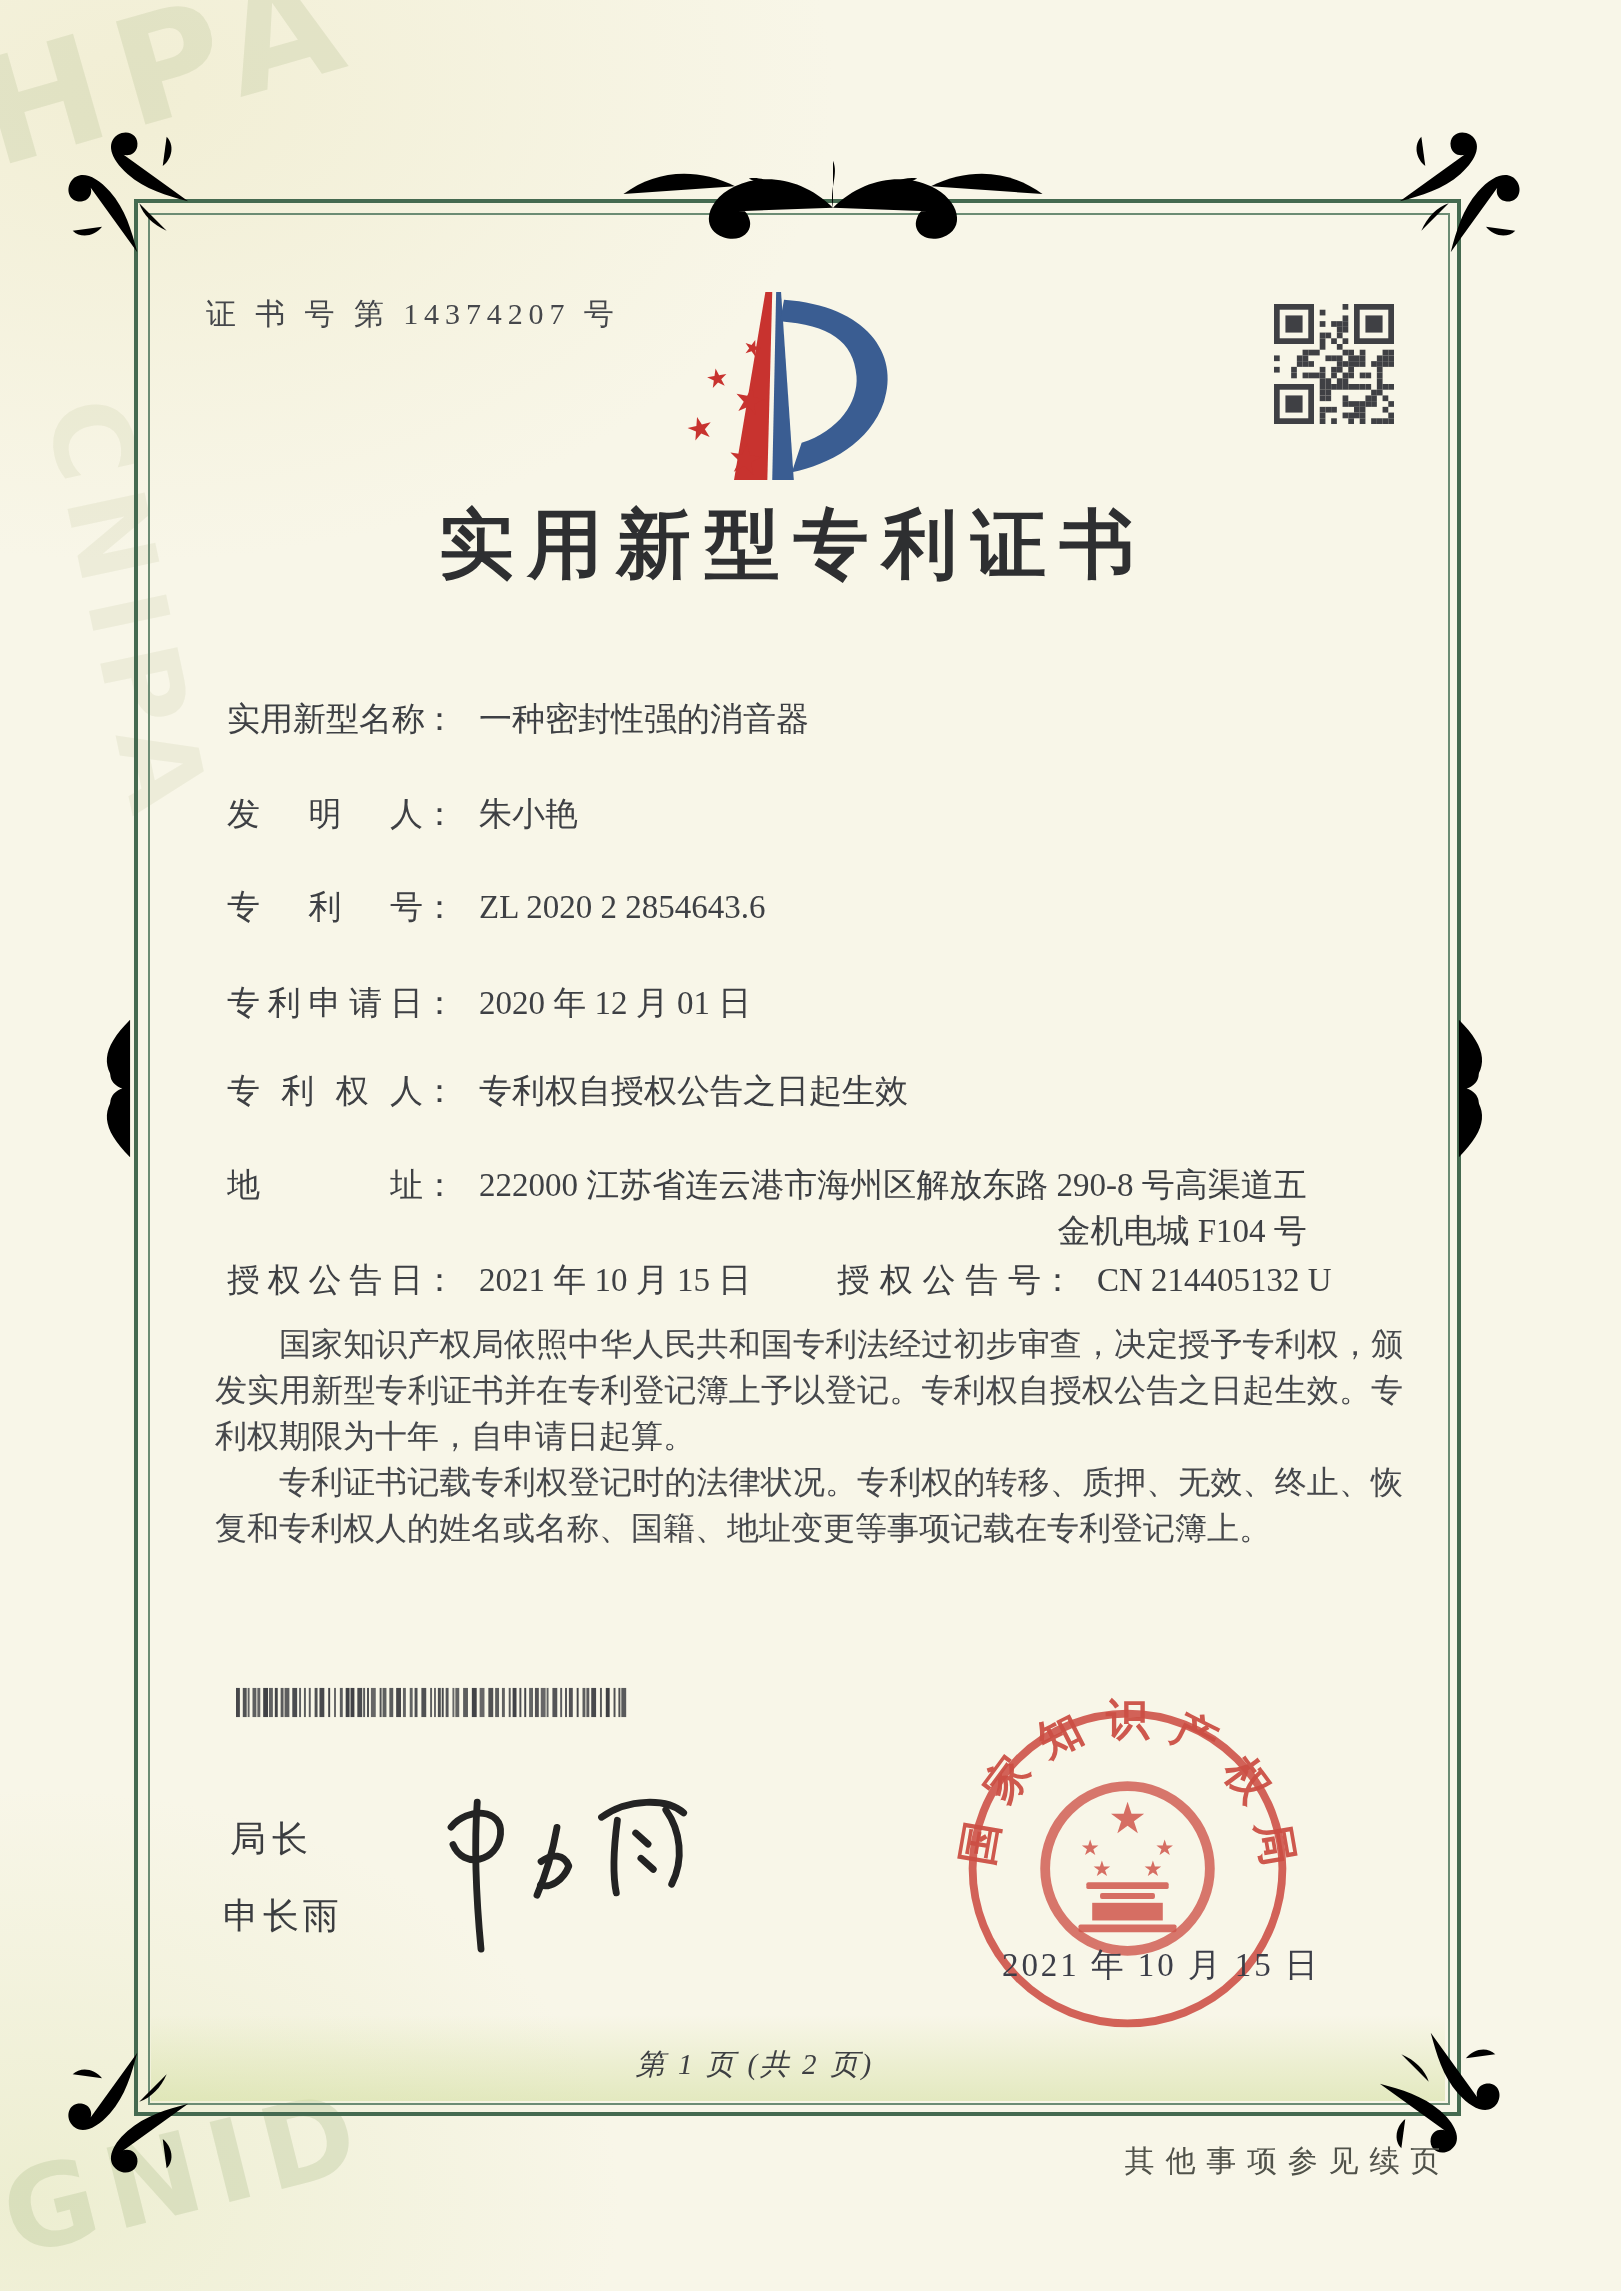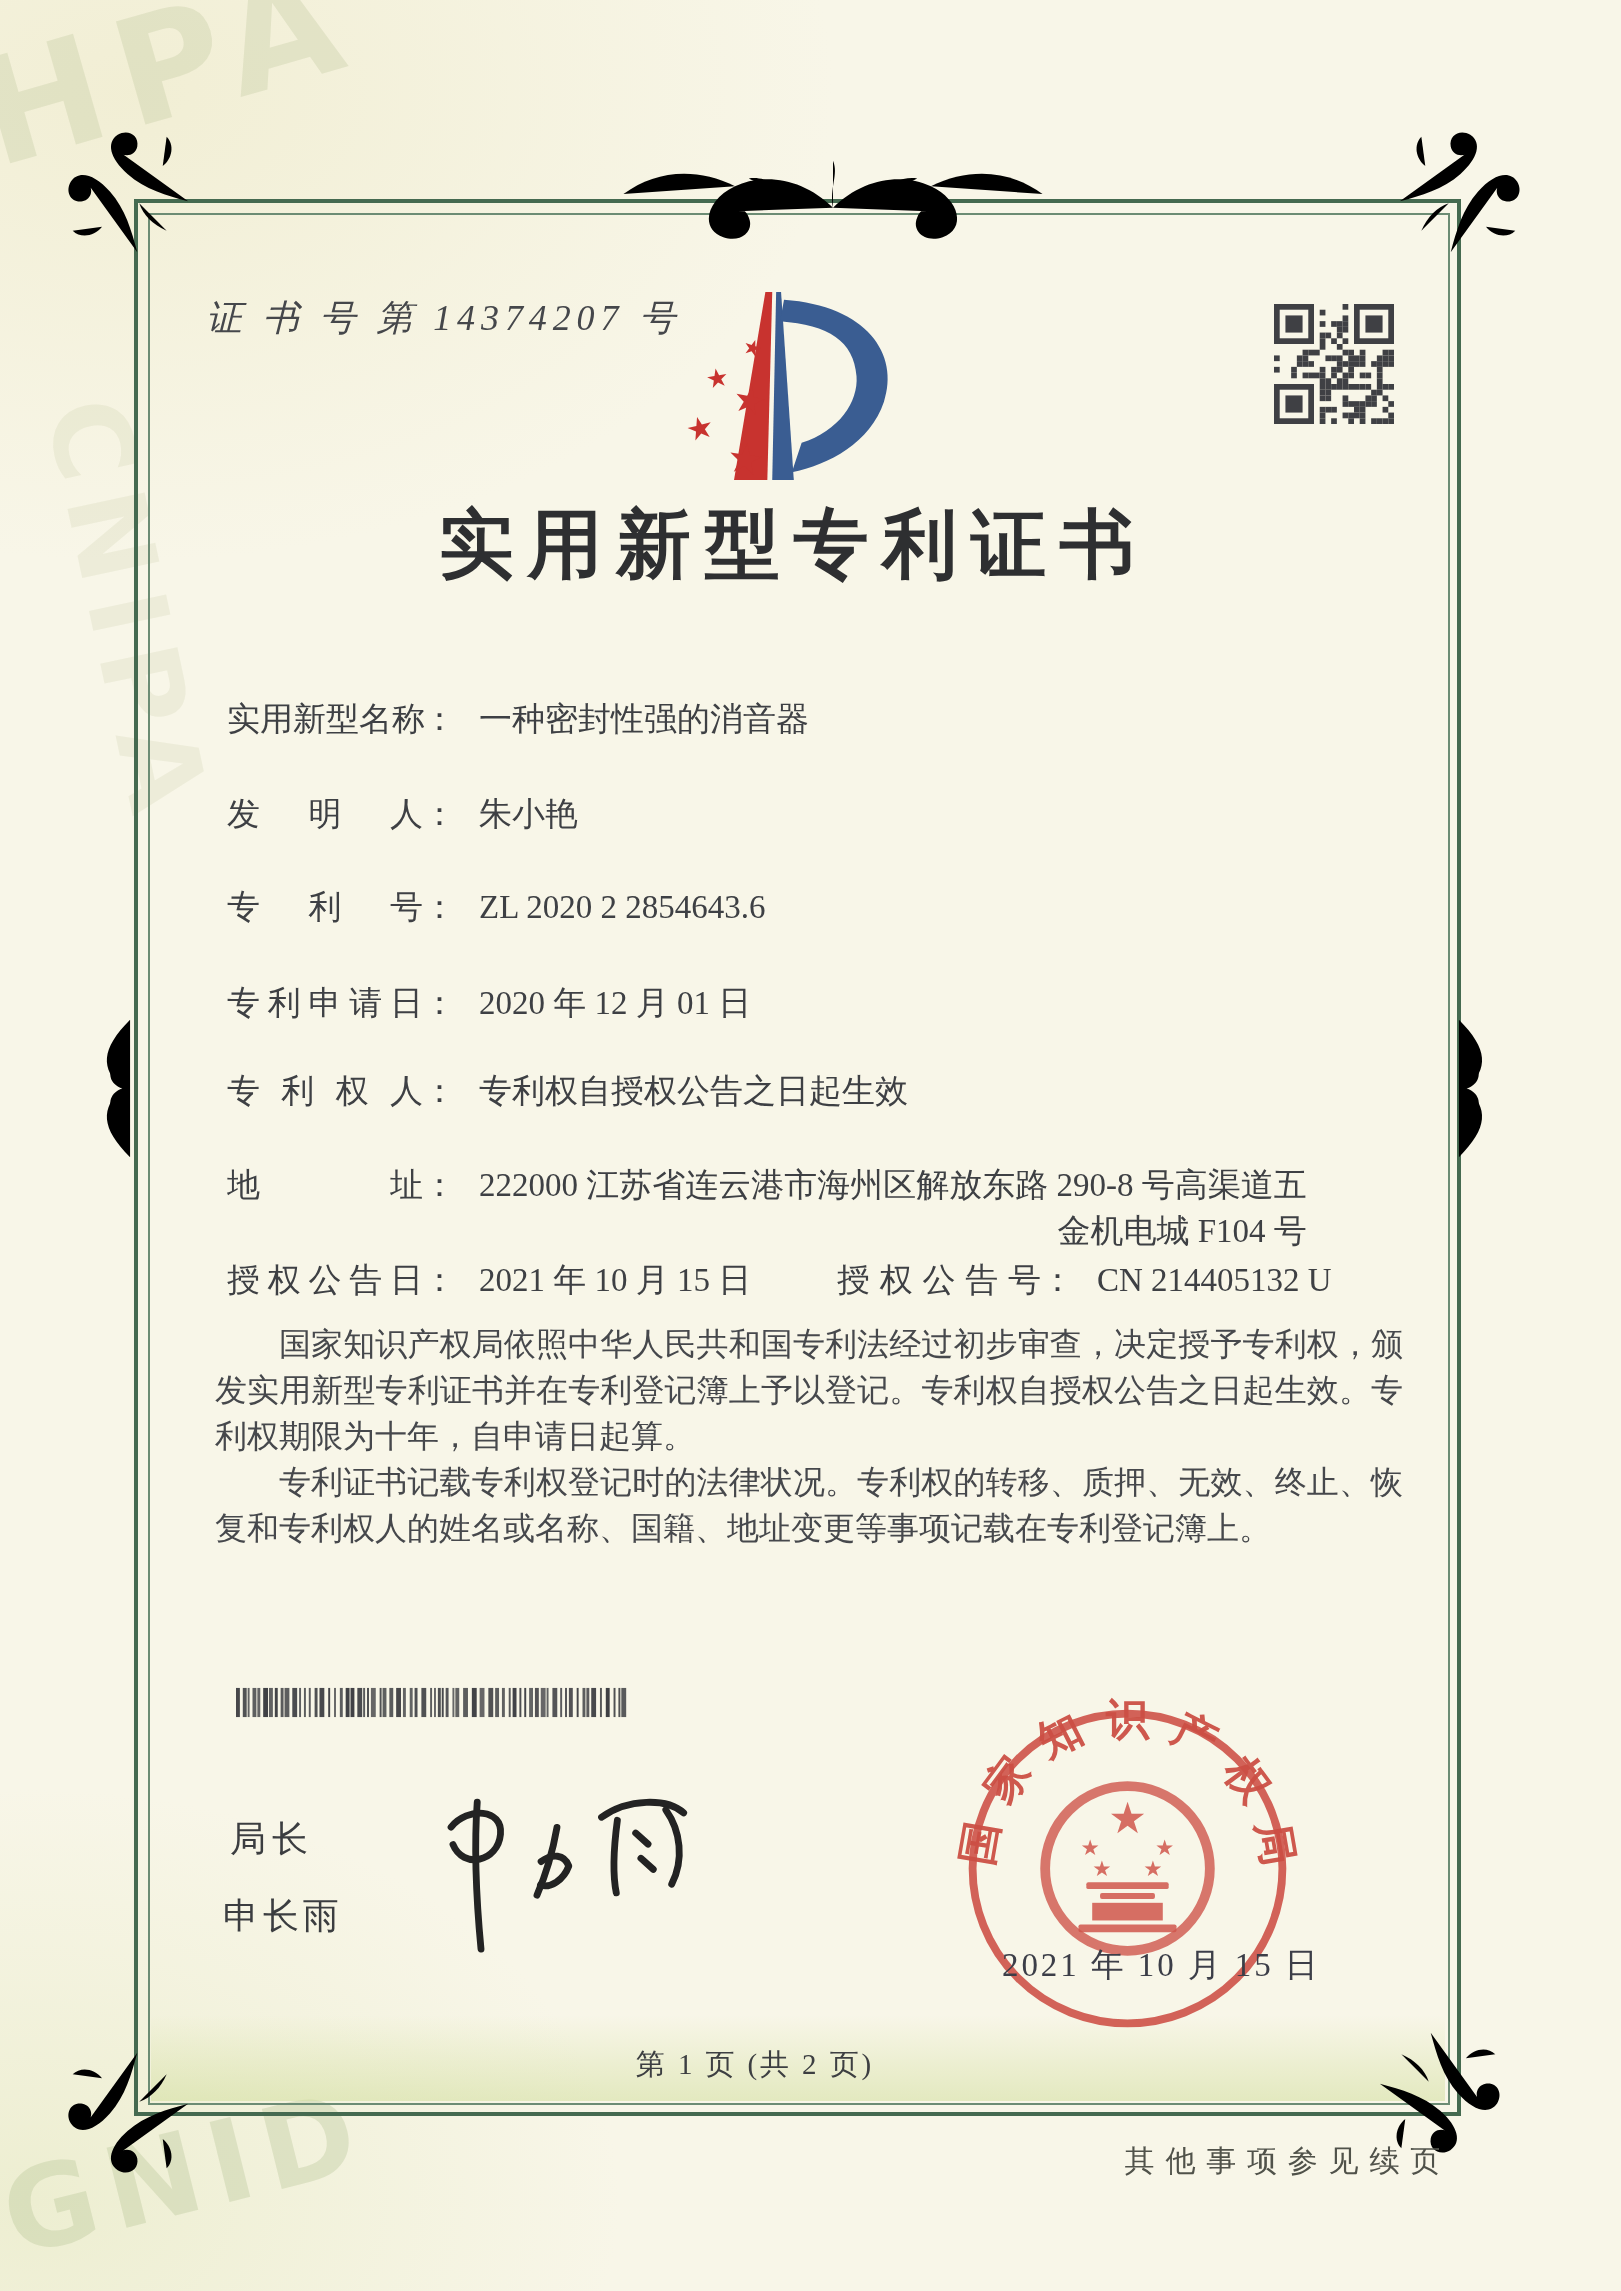--- a/index.html
+++ b/index.html
@@ -19,21 +19,21 @@
   .wm2{left:-88px;top:549px;font-size:108px;letter-spacing:13.7px;color:rgba(188,196,152,.18);transform:rotate(78deg);}
   .wm3{left:0px;top:2107px;font-size:113px;letter-spacing:11.8px;color:rgba(172,188,138,.30);transform:rotate(-14deg);}
   
   .frame-outer{left:134px;top:199px;width:1319px;height:1909px;border:4.9px solid #456a50;}
   .frame-inner{left:148px;top:213px;width:1298px;height:1888px;border:2px solid #6c8c74;}
   .bottom-tint{left:151px;top:2015px;width:1294px;height:86px;
     background:linear-gradient(rgba(214,224,164,0), rgba(210,222,158,.55));}
   
   .orn{position:absolute;pointer-events:none;}
   
-  .cert-no{left:206px;top:294px;font-size:36px;letter-spacing:5.9px;color:#45474b;font-style:italic;}
+  .cert-no{left:206px;top:294px;font-size:30px;letter-spacing:5.9px;color:#45474b;}
   .qr{left:1274px;top:304px;width:120px;height:120px;}
   .logo{left:637px;top:286px;width:294px;height:201px;}
   .logo-star{position:absolute;color:#c8332f;line-height:1;font-family:"DejaVu Sans",sans-serif;}
   .title{left:134px;top:495px;width:1319px;text-align:center;font-size:75px;font-weight:bold;
     letter-spacing:13.7px;color:#2e2f31;}
   
   .field-row{position:absolute;left:227px;font-size:33px;line-height:46px;color:#3e4044;white-space:nowrap;}
   .flabel{display:inline-block;width:196px;text-align:justify;text-align-last:justify;vertical-align:top;}
   .colon{display:inline-block;vertical-align:top;}
   .fvalue{display:inline-block;margin-left:23px;vertical-align:top;text-align:right;}
@@ -49,21 +49,21 @@
   
   .sig-title{left:230px;top:1815px;font-size:36px;letter-spacing:5.9px;color:#3b3d40;}
   .sig-name{left:223px;top:1892px;font-size:36px;letter-spacing:3.9px;color:#3b3d40;}
   .sig-svg{left:420px;top:1776px;width:294px;height:186px;transform:rotate(-3deg);}
   .sig-svg path{fill:none;stroke:#232323;stroke-width:7;stroke-linecap:round;stroke-linejoin:round;}
   
   .seal{left:953px;top:1694px;width:349px;height:349px;opacity:.93;}
   .seal-date{left:1002px;top:1943px;font-size:33px;letter-spacing:2.9px;color:#3c3e48;}
   
   .page-info{left:59px;top:2045px;width:1392px;text-align:center;font-size:29px;
-    letter-spacing:2.9px;color:#3d3f42;}
+    letter-spacing:2.9px;color:#3d3f42;font-style:italic;}
   .footer-note{left:59px;top:2141px;width:1392px;text-align:right;font-size:30px;
     letter-spacing:10.8px;color:#50524a;}
 </style>
 </head>
 <body>
 
 <span class="wm wm1">HPA</span>
 <span class="wm wm2">CNIPA</span>
 <span class="wm wm3">GNID</span>
 

